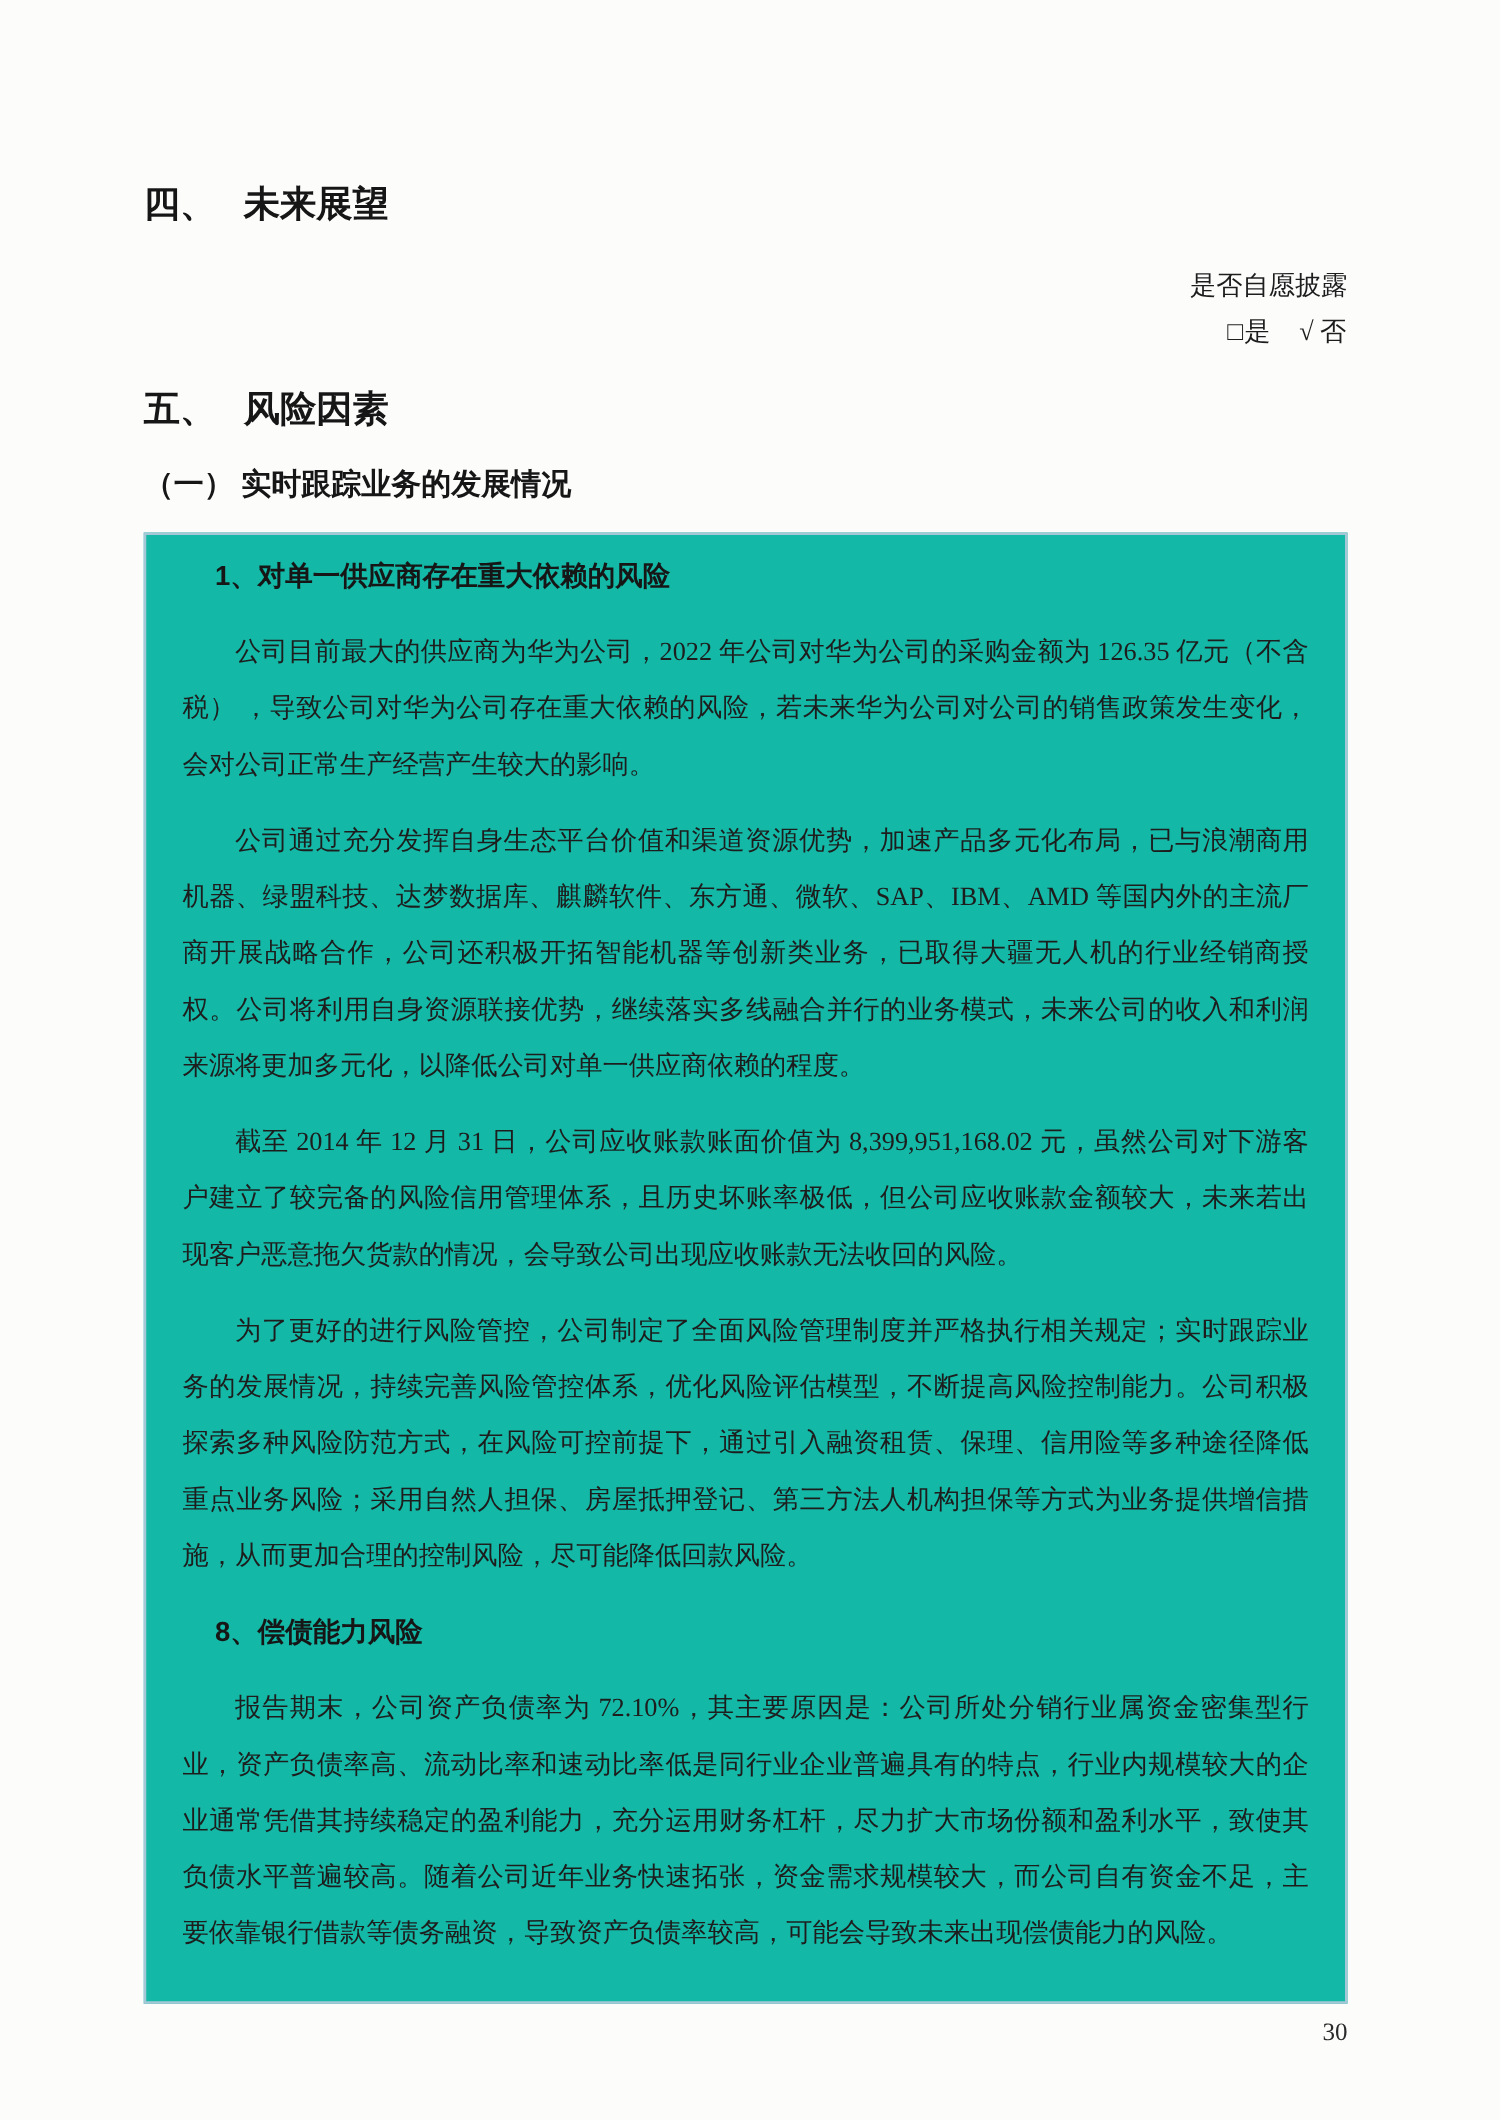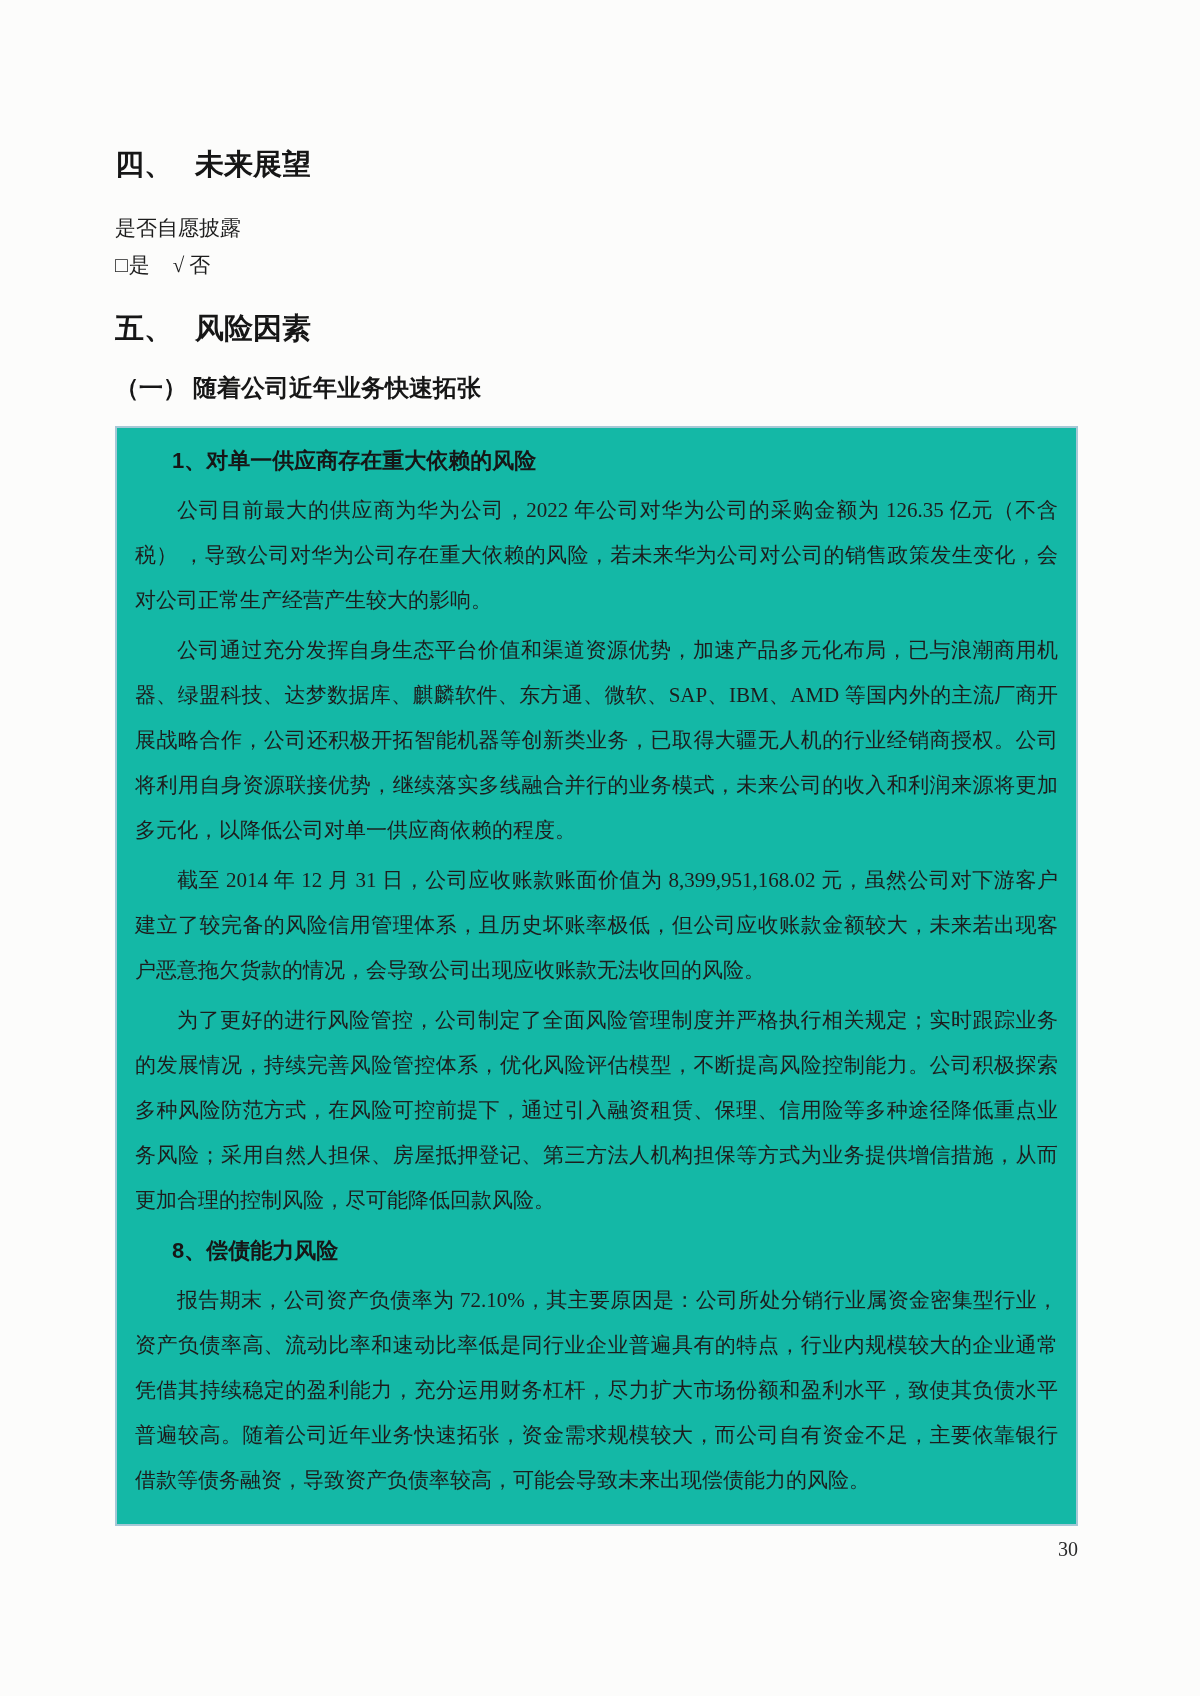--- a/index.html
+++ b/index.html
@@ -28,20 +28,21 @@
     line-height: 36px;
     color: #161616;
   }
   .h1-num { width: 80px; flex: 0 0 auto; }
   .h1-future { margin-top: 146px; }
   .h1-risk { margin-top: 26px; }
   .disclosure {
     margin-top: 28px;
     font-size: 21px;
     line-height: 37px;
+    text-align: right;
   }
   .disclosure-options { letter-spacing: 1px; }
   .option-gap { display: inline-block; width: 22px; }
   .check-glyph { margin-right: 4px; }
   .h2 {
     display: flex;
     align-items: baseline;
     margin-top: 26px;
     font-family: "Liberation Sans", "DejaVu Sans", sans-serif;
     font-weight: bold;
@@ -59,21 +60,21 @@
   .risk-heading {
     margin: 0;
     padding-left: 42px;
     font-family: "Liberation Sans", "DejaVu Sans", sans-serif;
     font-weight: bold;
     font-size: 22px;
     line-height: 45px;
     color: #161616;
   }
   .body-par {
-    margin: 5px;
+    margin: 16px;
     font-size: 21px;
     line-height: 45px;
     text-align: justify;
     text-indent: 42px;
     color: #1d1d1d;
   }
   .footer {
     margin-top: 12px;
     text-align: right;
     font-size: 20px;
@@ -98,21 +99,21 @@
       </div>
     </div>
 
     <div class="h1 h1-risk">
       <span class="h1-num">五、</span>
       <span>风险因素</span>
     </div>
 
     <div class="h2">
       <span class="h2-num">（一）</span>
-      <span>随着公司近年业务快速拓张</span>
+      <span>实时跟踪业务的发展情况</span>
     </div>
 
     <div class="risk-box" style="border-color: rgb(166, 200, 214);">
   <section class="risk-item">
     <h3 class="risk-heading">1、对单一供应商存在重大依赖的风险</h3>
   <p class="body-par">公司目前最大的供应商为华为公司，2022 年公司对华为公司的采购金额为 126.35 亿元（不含税） ，导致公司对华为公司存在重大依赖的风险，若未来华为公司对公司的销售政策发生变化，会对公司正常生产经营产生较大的影响。</p>
           <p class="body-par">公司通过充分发挥自身生态平台价值和渠道资源优势，加速产品多元化布局，已与浪潮商用机器、绿盟科技、达梦数据库、麒麟软件、东方通、微软、SAP、IBM、AMD 等国内外的主流厂商开展战略合作，公司还积极开拓智能机器等创新类业务，已取得大疆无人机的行业经销商授权。公司将利用自身资源联接优势，继续落实多线融合并行的业务模式，未来公司的收入和利润来源将更加多元化，以降低公司对单一供应商依赖的程度。</p>
         </section>
 
   <section class="risk-item">

